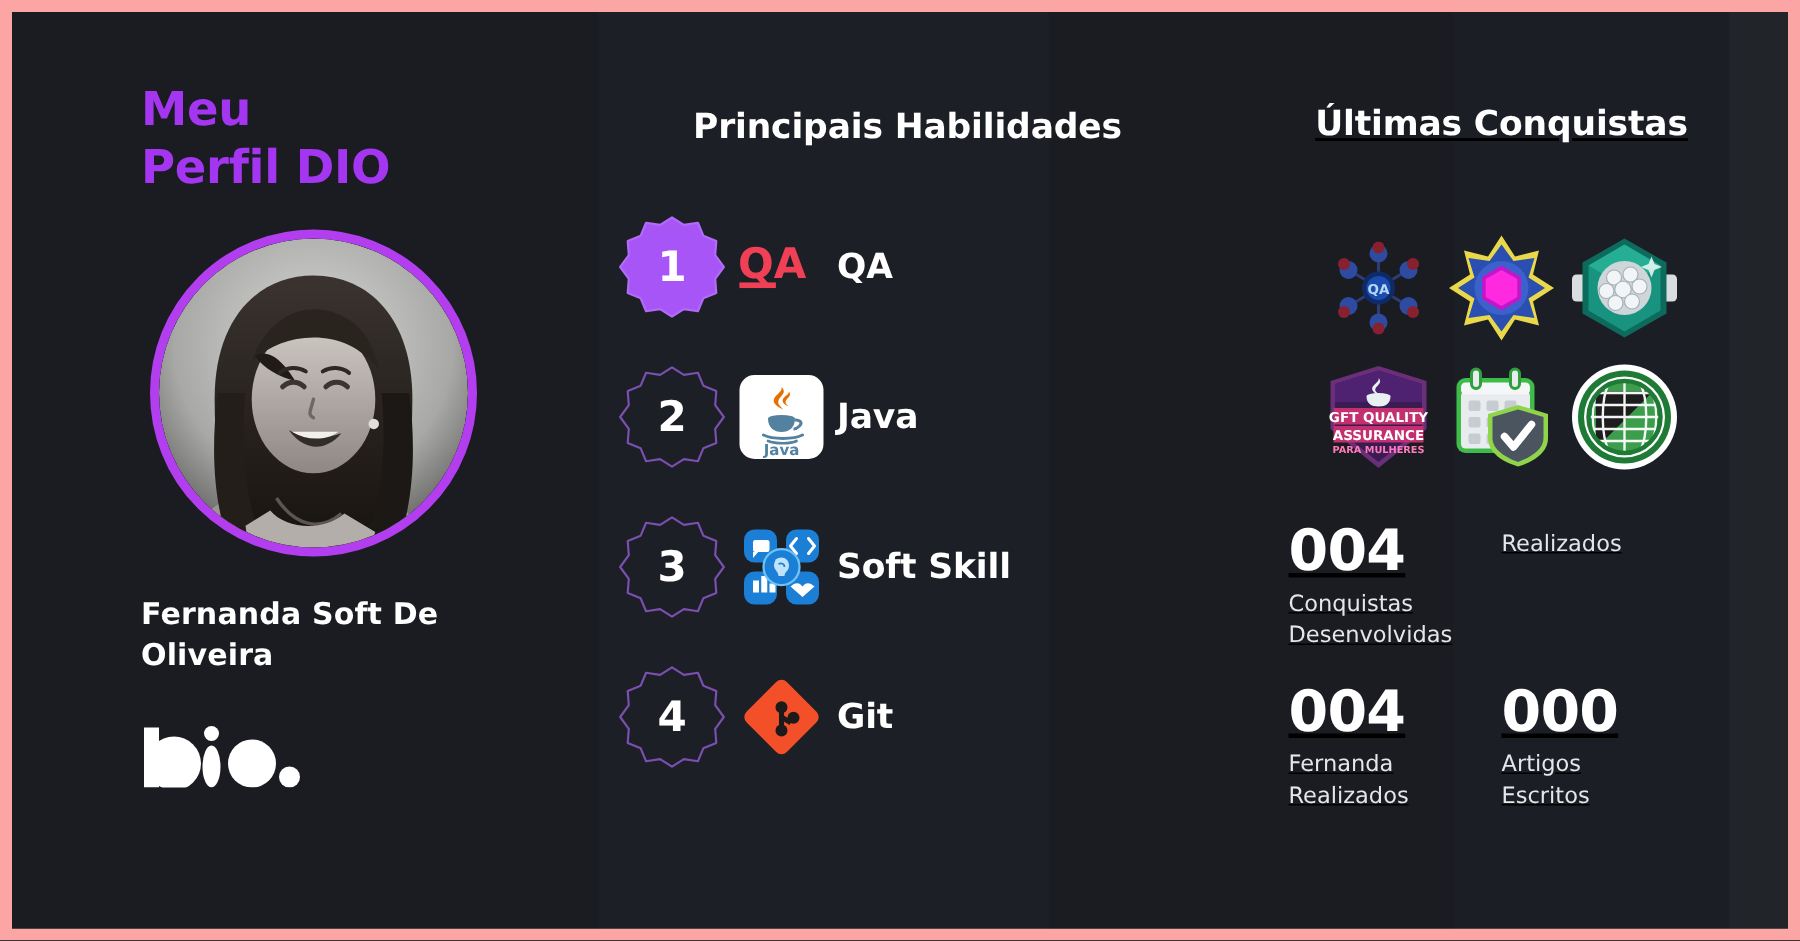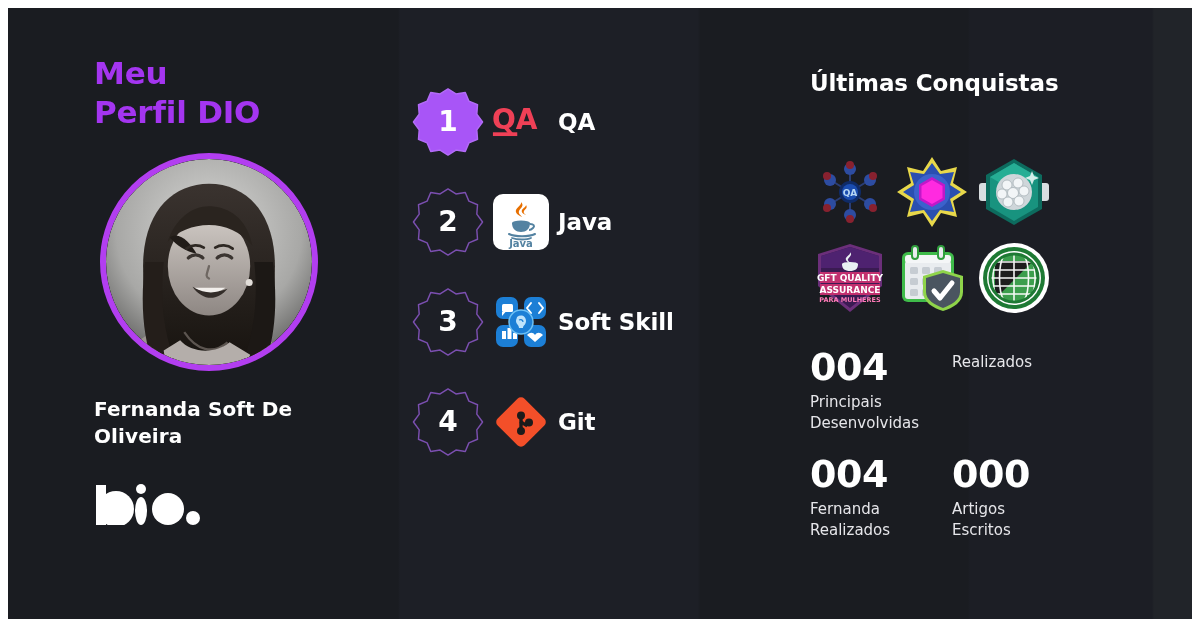--- a/index.html
+++ b/index.html
@@ -5,21 +5,21 @@
   * { box-sizing: border-box; margin: 0; padding: 0; }
   html, body {
     width: 1200px; height: 627px;
     background: #000;
     font-family: "DejaVu Sans", "Liberation Sans", sans-serif;
     overflow: hidden;
   }
   .canvas {
     position: relative;
     width: 1200px; height: 627px;
-    background: #ffffff;
+    background: #fca5a5;
   }
   .stage {
     position: absolute;
     left: 8px; top: 8px;
     width: 1184px; height: 611px;
     background: #1c1e24;
     display: flex;
   }
   
   .stage::before {
@@ -115,21 +115,21 @@
     color: #ffffff;
     font-size: 23px;
     font-weight: 600;
     letter-spacing: -0.1px;
   }
 
   
   .col-achv {
     flex: 1;
     padding: 62px 0 0 0;
-    display: flex; flex-direction: column; align-items: flex-start;
+    display: flex; flex-direction: column; align-items: center; text-decoration: underline;
   }
   .badge-grid {
     display: grid;
     grid-template-columns: repeat(3, 80px);
     gap: 6px 2px;
     margin-top: 26px;
   }
   .achv-badge {
     width: 80px; height: 80px;
     display: flex; align-items: center; justify-content: center;
@@ -232,20 +232,21 @@
             <circle cx="47" cy="14" r="5"></circle>
             <ellipse cx="47" cy="36" rx="6" ry="14"></ellipse>
             <circle cx="74" cy="34" r="16"></circle>
             <circle cx="99" cy="43" r="7"></circle>
           </g>
         </svg>
       </div>
     </div>
 
     <div class="col-skills">
+      <div class="section-title">Principais Habilidades</div>
 
       <div class="skill-list">
 
         <div class="skill-row">
           <div class="rank-badge">
             <svg viewBox="0 0 100 100">
               <path d="M50 4 L61 11 L74 9 L79 21 L91 26 L90 39 L98 50 L90 61 L91 74 L79 79 L74 91 L61 89 L50 96 L39 89 L26 91 L21 79 L9 74 L10 61 L2 50 L10 39 L9 26 L21 21 L26 9 L39 11 Z" fill="#a855f7" stroke="#b26bf7" stroke-width="2" stroke-linejoin="round"></path>
             </svg>
             <span class="rank-num">1</span>
           </div>
@@ -471,21 +472,21 @@
             </g>
             <circle cx="37" cy="37" r="24" fill="none" stroke="#1e7a34" stroke-width="3"></circle>
           </svg>
         </div>
 
       </div>
 
       <div class="stats-grid">
         <div>
           <div class="stat-num">004</div>
-          <div class="stat-label">Principais
+          <div class="stat-label">Conquistas
 Desenvolvidas</div>
         </div>
         <div>
           <div class="stat-label">Realizados</div>
         </div>
         <div>
           <div class="stat-num">004</div>
           <div class="stat-label">Fernanda
 Realizados</div>
         </div>

